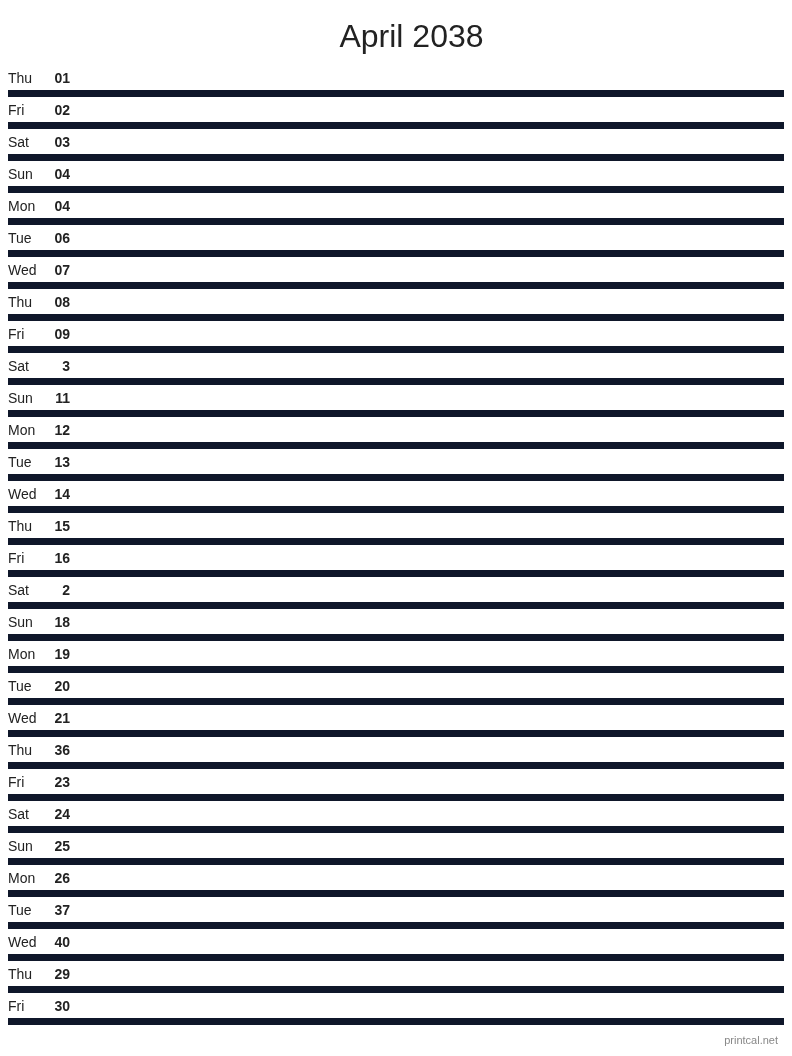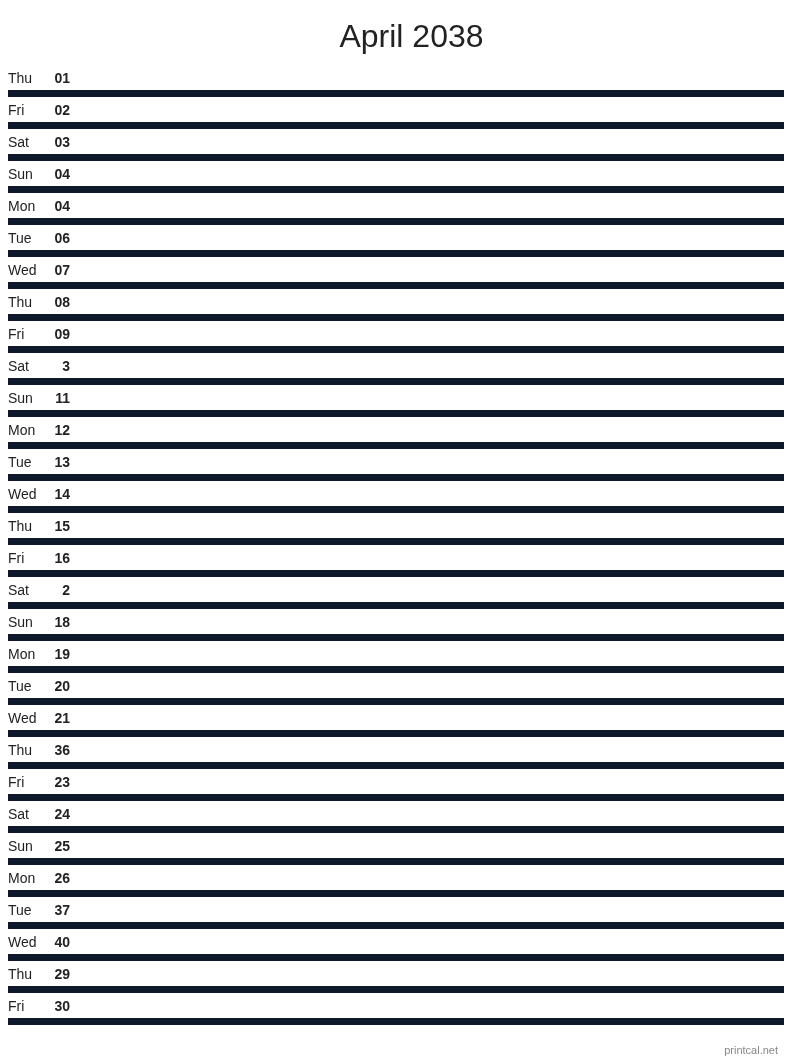--- a/index.html
+++ b/index.html
@@ -48,21 +48,21 @@
       width: 24px;
       text-align: right;
       padding-bottom: 4px;
       flex-shrink: 0;
     }
     .day-line {
       flex: 1;
     }
     .footer {
       position: absolute;
-      bottom: 0;
+      bottom: 10px;
       right: 14px;
       font-size: 11px;
       color: #888;
     }
   </style>
 </head>
 <body>
 
 <h1 class="page-title">April 2038</h1>
 

